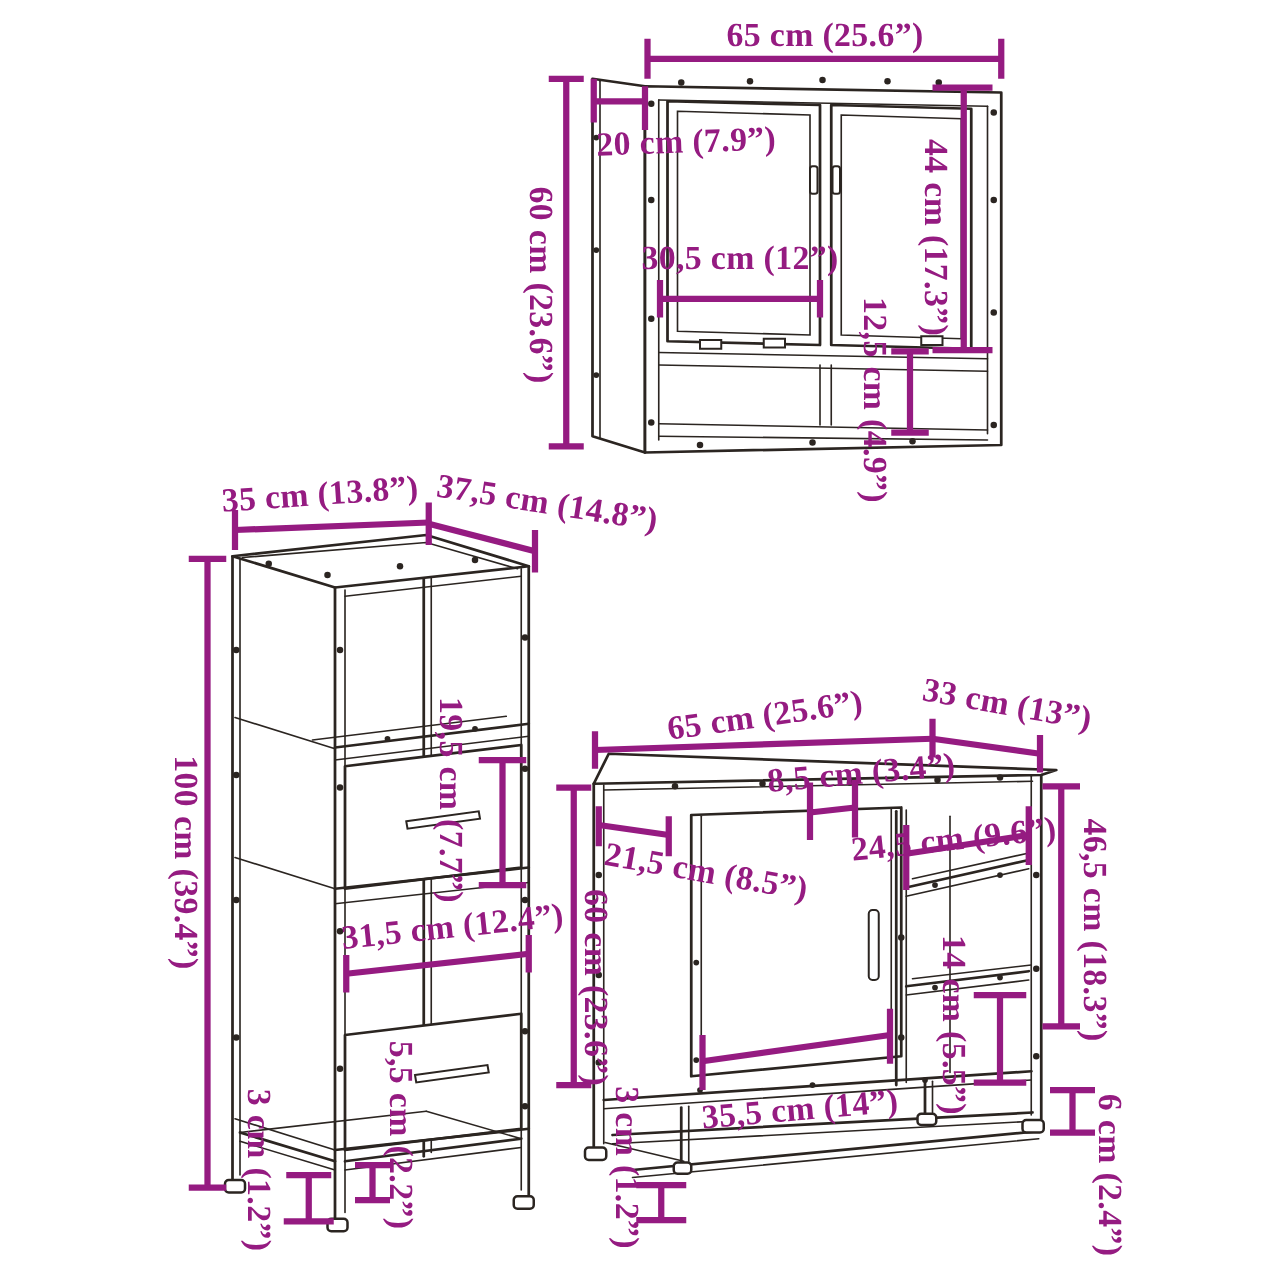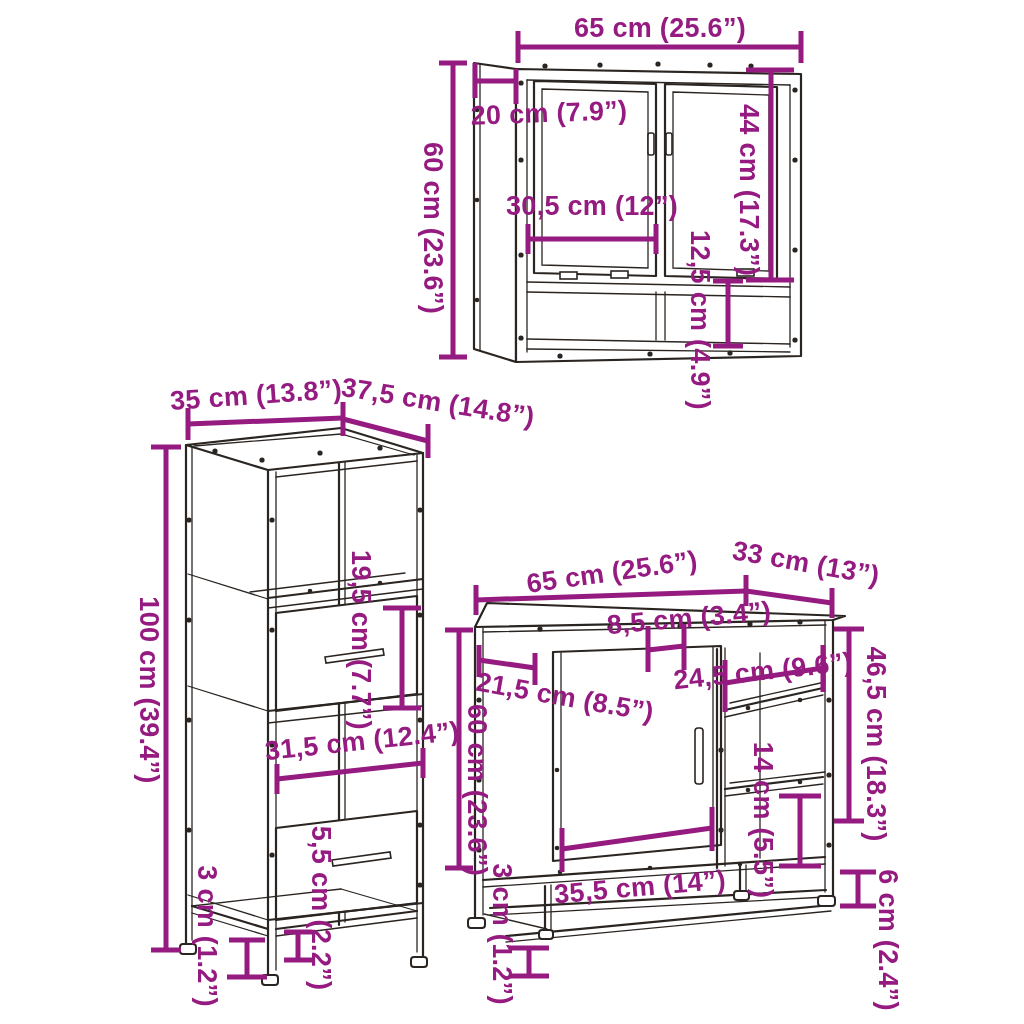--- a/index.html
+++ b/index.html
@@ -1,17 +1,17 @@
 <!DOCTYPE html>
 <html style="--mag: #951B81; --ink: #2B2521;"><head>
 <meta charset="utf-8">
 <style>
   html,body{margin:0;padding:0;background:#ffffff;}
   #stage{position:relative;width:1024px;height:1024px;background:#ffffff;overflow:hidden;
-         font-family:Liberation Sans, sans-serif;}
+         font-family:Liberation Serif, serif;}
   svg{display:block;}
   .pw{fill:#ffffff;stroke:var(--ink);stroke-width:2.2;stroke-linejoin:round;}
   .a2{fill:none;stroke:var(--ink);stroke-width:2.2;stroke-linecap:round;}
   .a1{fill:none;stroke:var(--ink);stroke-width:1.3;stroke-linecap:round;}
   .hw{fill:#ffffff;stroke:var(--ink);stroke-width:1.6;}
   .ft{fill:#ffffff;stroke:var(--ink);stroke-width:2;rx:3;}
   .screw{fill:var(--ink);stroke:none;}
   .dim{fill:none;stroke:var(--mag);stroke-width:5;stroke-linecap:butt;}
   .dt{fill:var(--mag);font-weight:700;font-size:27px;letter-spacing:.3px;}
 </style>

